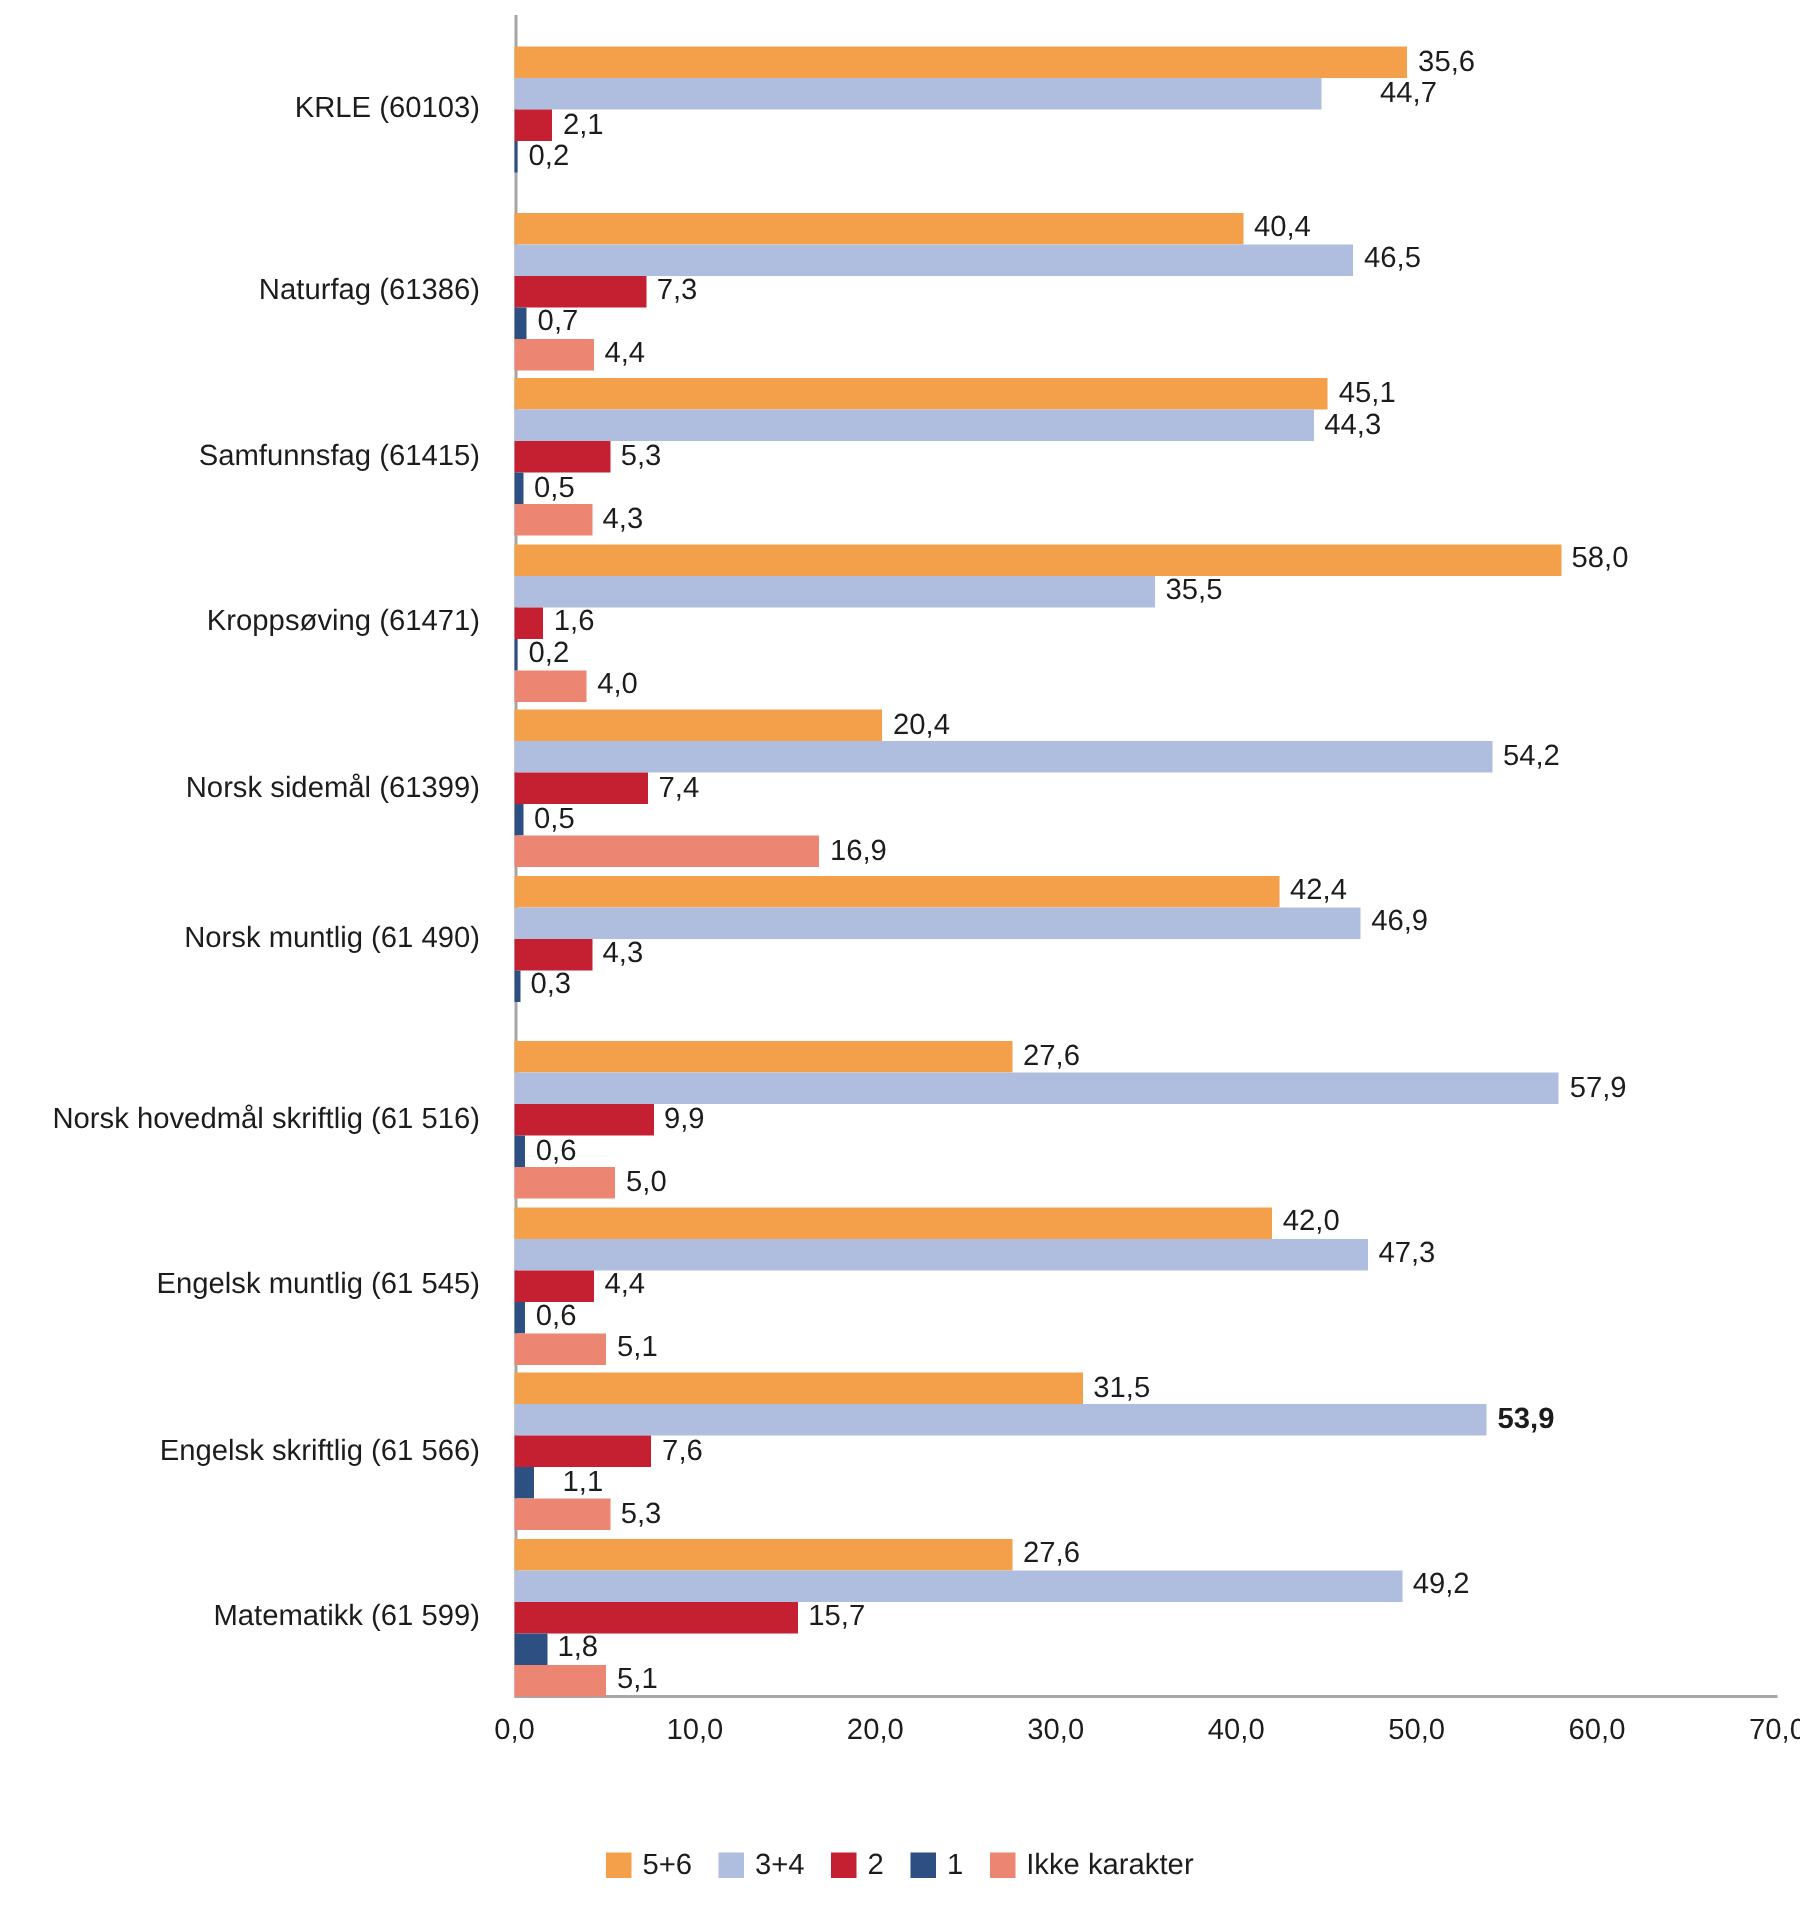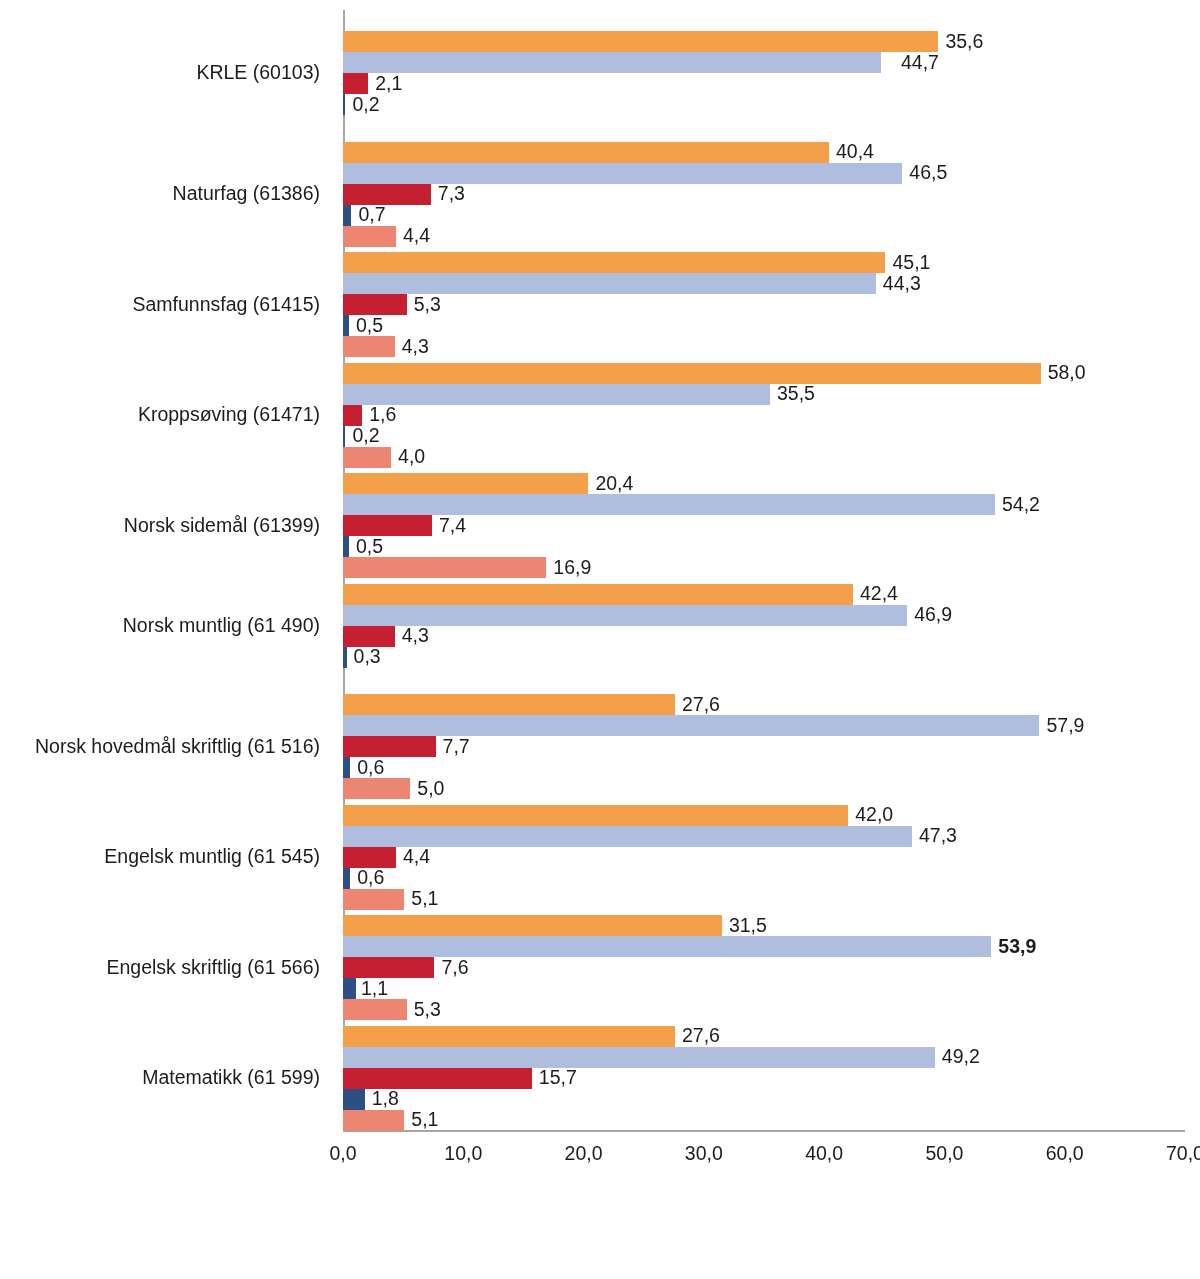--- a/index.html
+++ b/index.html
@@ -132,21 +132,21 @@
 
   <div class="plot-area" id="plot-area">
       <div class="group" style="top: 21px;">
         <div class="cat-label-wrap" style="top: 30px;">KRLE (60103)</div>
         <div class="bar-row" style="top: 0px; width: 842px;">
           <div class="bar" title="5+6: 49,5" style="width: 595.414px; background: rgb(244, 160, 74);"></div>
           <div class="bar-value" style="left: 595.414px;">35,6</div>
         </div>
         <div class="bar-row" style="top: 21px; width: 842px;">
           <div class="bar" title="3+4: 44,7" style="width: 537.677px; background: rgb(175, 189, 222);"></div>
-          <div class="bar-value" style="left: 534px; padding-left: 24px;">44,7</div>
+          <div class="bar-value" style="left: 553px; padding-left: 24px;">44,7</div>
         </div>
         <div class="bar-row" style="top: 42px; width: 842px;">
           <div class="bar" title="2: 2,1" style="width: 25.26px; background: rgb(196, 32, 50);"></div>
           <div class="bar-value" style="left: 25.26px;">2,1</div>
         </div>
         <div class="bar-row" style="top: 63px; width: 842px;">
           <div class="bar" title="1: 0,2" style="width: 2.40571px; background: rgb(46, 79, 130);"></div>
           <div class="bar-value" style="left: 2.40571px;">0,2</div>
         </div>
       </div>
@@ -266,21 +266,21 @@
         <div class="bar-row" style="top: 0px; width: 842px;">
           <div class="bar" title="5+6: 27,6" style="width: 331.989px; background: rgb(244, 160, 74);"></div>
           <div class="bar-value" style="left: 331.989px;">27,6</div>
         </div>
         <div class="bar-row" style="top: 21px; width: 842px;">
           <div class="bar" title="3+4: 57,9" style="width: 696.454px; background: rgb(175, 189, 222);"></div>
           <div class="bar-value" style="left: 696.454px;">57,9</div>
         </div>
         <div class="bar-row" style="top: 42px; width: 842px;">
           <div class="bar" title="2: 7,7" style="width: 92.62px; background: rgb(196, 32, 50);"></div>
-          <div class="bar-value" style="left: 92.62px;">7,7</div>
+          <div class="bar-value" style="left: 92.62px;">9,9</div>
         </div>
         <div class="bar-row" style="top: 63px; width: 842px;">
           <div class="bar" title="1: 0,6" style="width: 7.21714px; background: rgb(46, 79, 130);"></div>
           <div class="bar-value" style="left: 7.21714px;">0,6</div>
         </div>
         <div class="bar-row" style="top: 84px; width: 842px;">
           <div class="bar" title="Ikke karakter: 5,6" style="width: 67.36px; background: rgb(237, 133, 115);"></div>
           <div class="bar-value" style="left: 67.36px;">5,0</div>
         </div>
       </div>
@@ -316,21 +316,21 @@
         <div class="bar-row" style="top: 21px; width: 842px;">
           <div class="bar" title="3+4: 53,9" style="width: 648.34px; background: rgb(175, 189, 222);"></div>
           <div class="bar-value" style="left: 648.34px; font-weight: bold;">53,9</div>
         </div>
         <div class="bar-row" style="top: 42px; width: 842px;">
           <div class="bar" title="2: 7,6" style="width: 91.4171px; background: rgb(196, 32, 50);"></div>
           <div class="bar-value" style="left: 91.4171px;">7,6</div>
         </div>
         <div class="bar-row" style="top: 63px; width: 842px;">
           <div class="bar" title="1: 1,1" style="width: 13.2314px; background: rgb(46, 79, 130);"></div>
-          <div class="bar-value" style="left: 11px;">1,1</div>
+          <div class="bar-value" style="left: 25px;">1,1</div>
         </div>
         <div class="bar-row" style="top: 84px; width: 842px;">
           <div class="bar" title="Ikke karakter: 5,3" style="width: 63.7514px; background: rgb(237, 133, 115);"></div>
           <div class="bar-value" style="left: 63.7514px;">5,3</div>
         </div>
       </div>
       <div class="group" style="top: 1015.5px;">
         <div class="cat-label-wrap" style="top: 40.5px;">Matematikk (61 599)</div>
         <div class="bar-row" style="top: 0px; width: 842px;">
           <div class="bar" title="5+6: 27,6" style="width: 331.989px; background: rgb(244, 160, 74);"></div>
@@ -359,14 +359,36 @@
       <div class="xtick" style="left: 343px;">0,0</div>
       <div class="xtick" style="left: 463.286px;">10,0</div>
       <div class="xtick" style="left: 583.571px;">20,0</div>
       <div class="xtick" style="left: 703.857px;">30,0</div>
       <div class="xtick" style="left: 824.143px;">40,0</div>
       <div class="xtick" style="left: 944.429px;">50,0</div>
       <div class="xtick" style="left: 1064.71px;">60,0</div>
       <div class="xtick" style="left: 1185px;">70,0</div>
     </div>
 
+  <div class="legend" id="legend">
+      <div class="legend-item">
+        <span class="legend-swatch" style="background: rgb(244, 160, 74);"></span>
+        <span>5+6</span>
+      </div>
+      <div class="legend-item">
+        <span class="legend-swatch" style="background: rgb(175, 189, 222);"></span>
+        <span>3+4</span>
+      </div>
+      <div class="legend-item">
+        <span class="legend-swatch" style="background: rgb(196, 32, 50);"></span>
+        <span>2</span>
+      </div>
+      <div class="legend-item">
+        <span class="legend-swatch" style="background: rgb(46, 79, 130);"></span>
+        <span>1</span>
+      </div>
+      <div class="legend-item">
+        <span class="legend-swatch" style="background: rgb(237, 133, 115);"></span>
+        <span>Ikke karakter</span>
+      </div>
+    </div>
 
 </div>
 
 </body></html>

